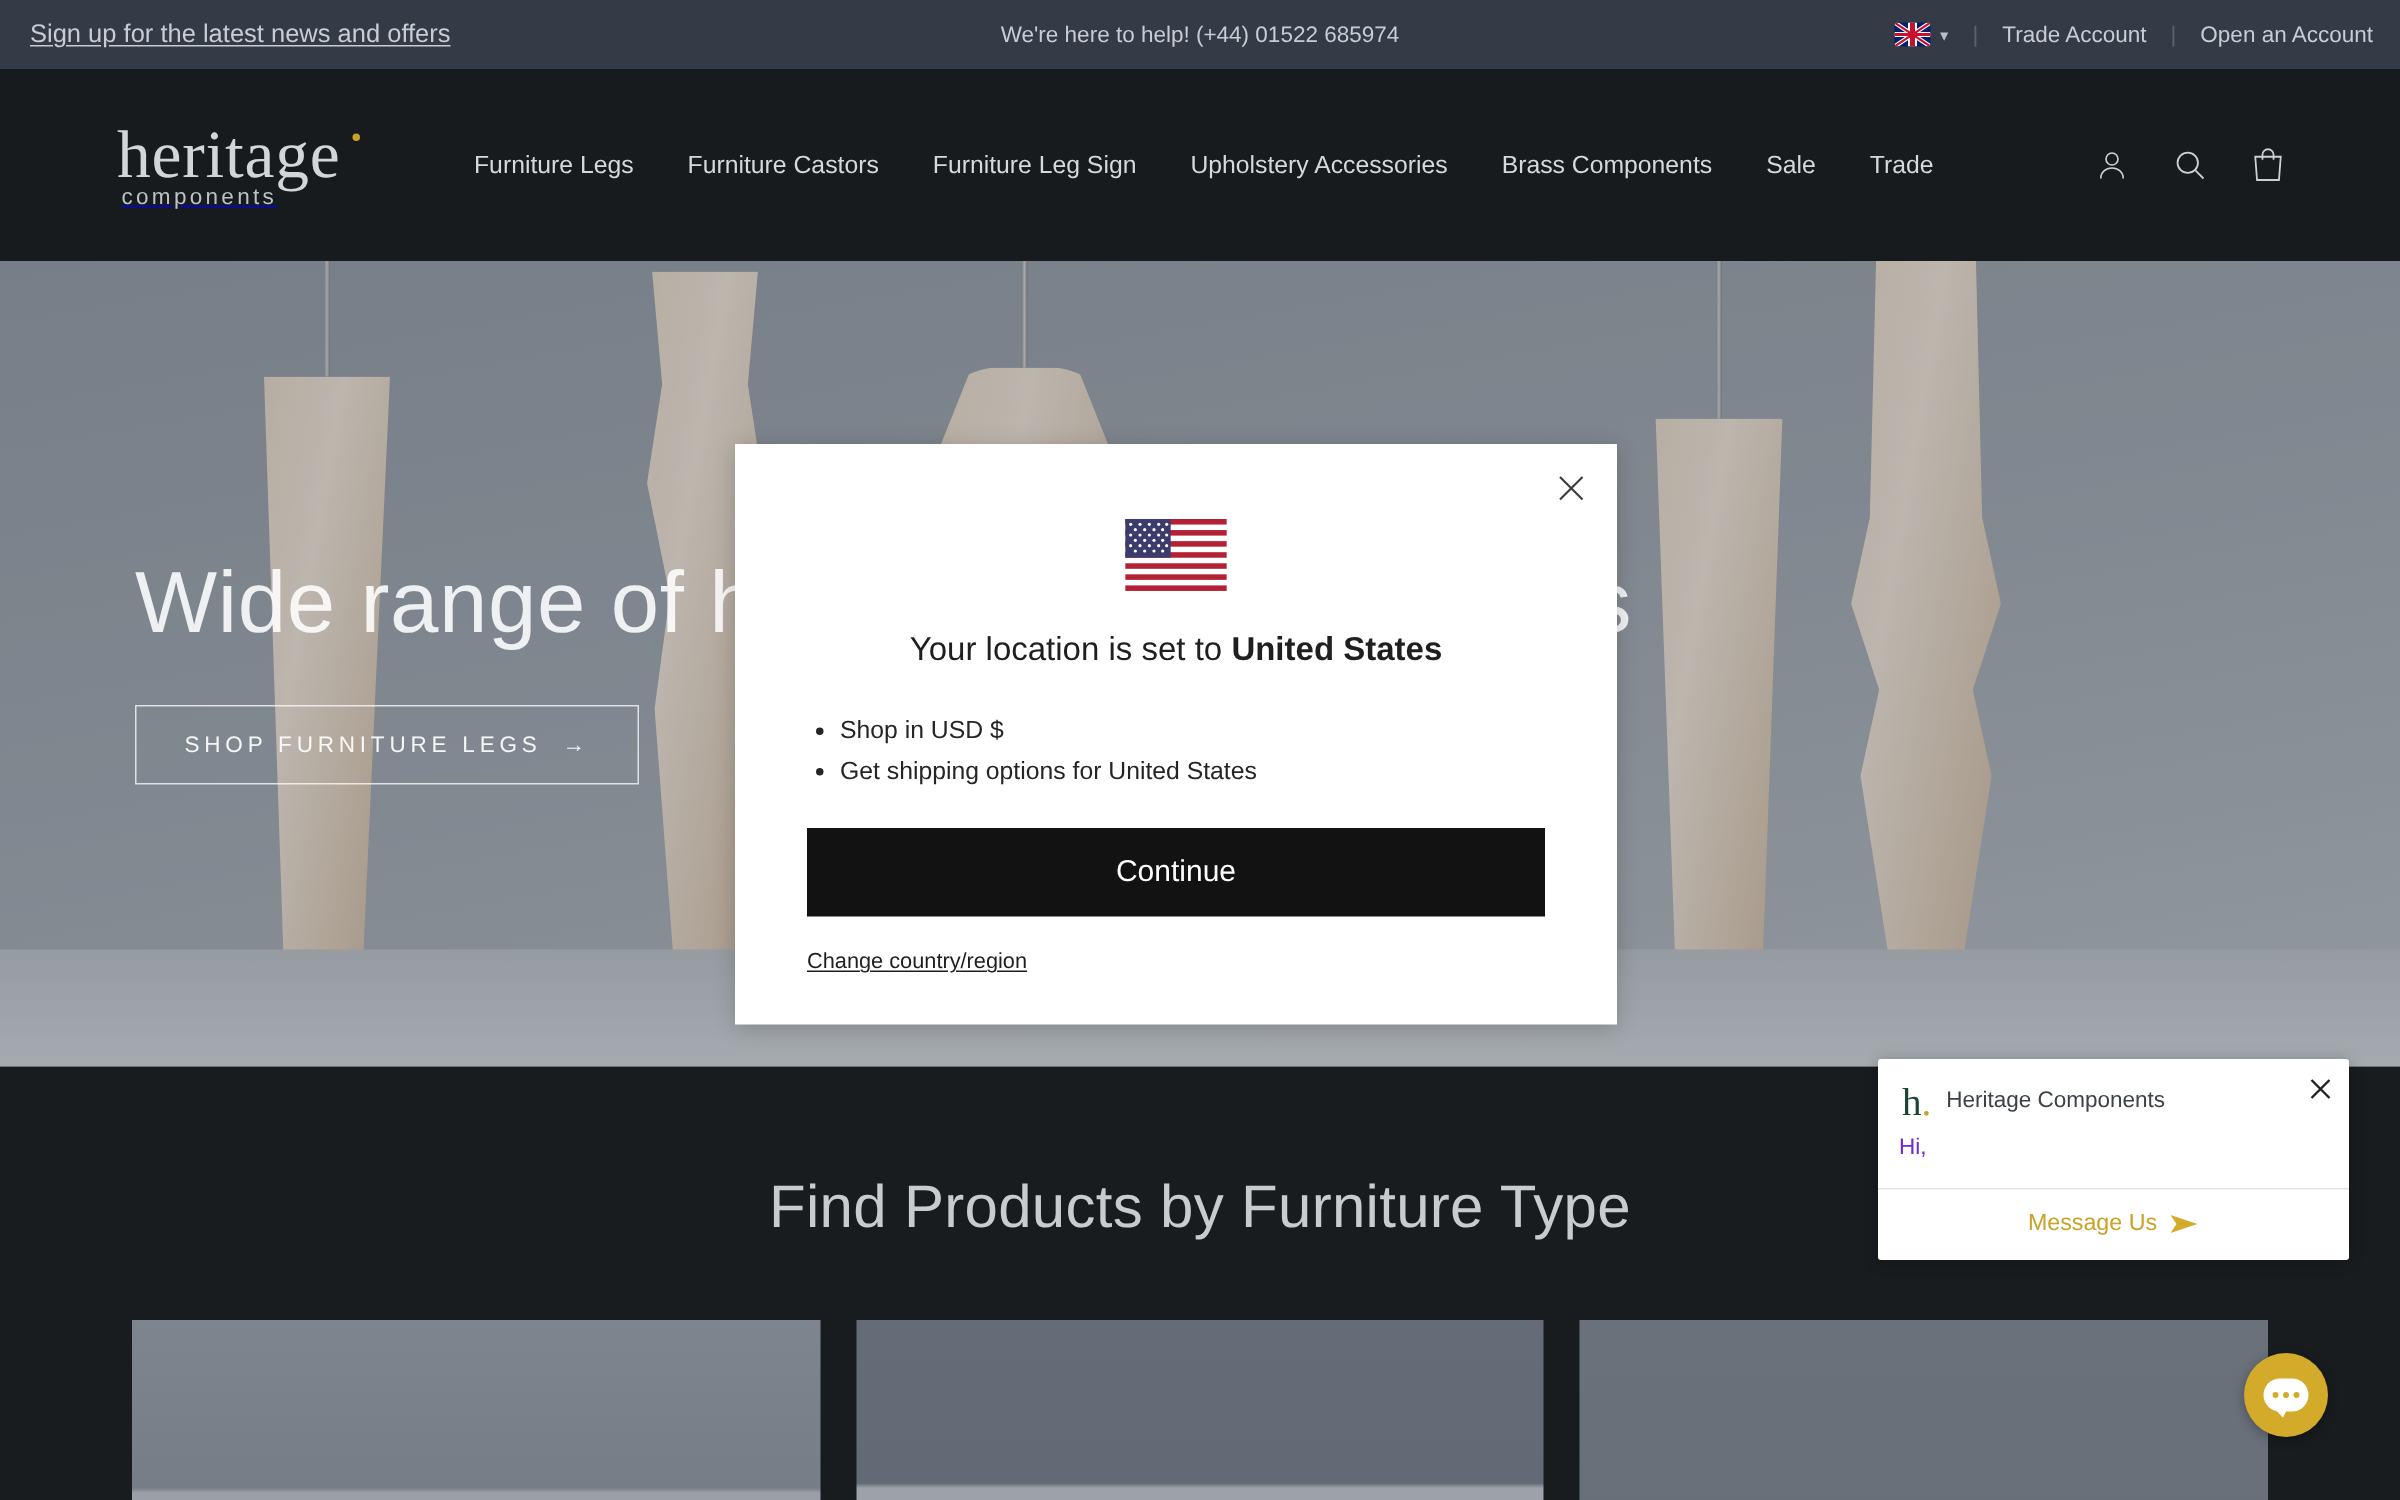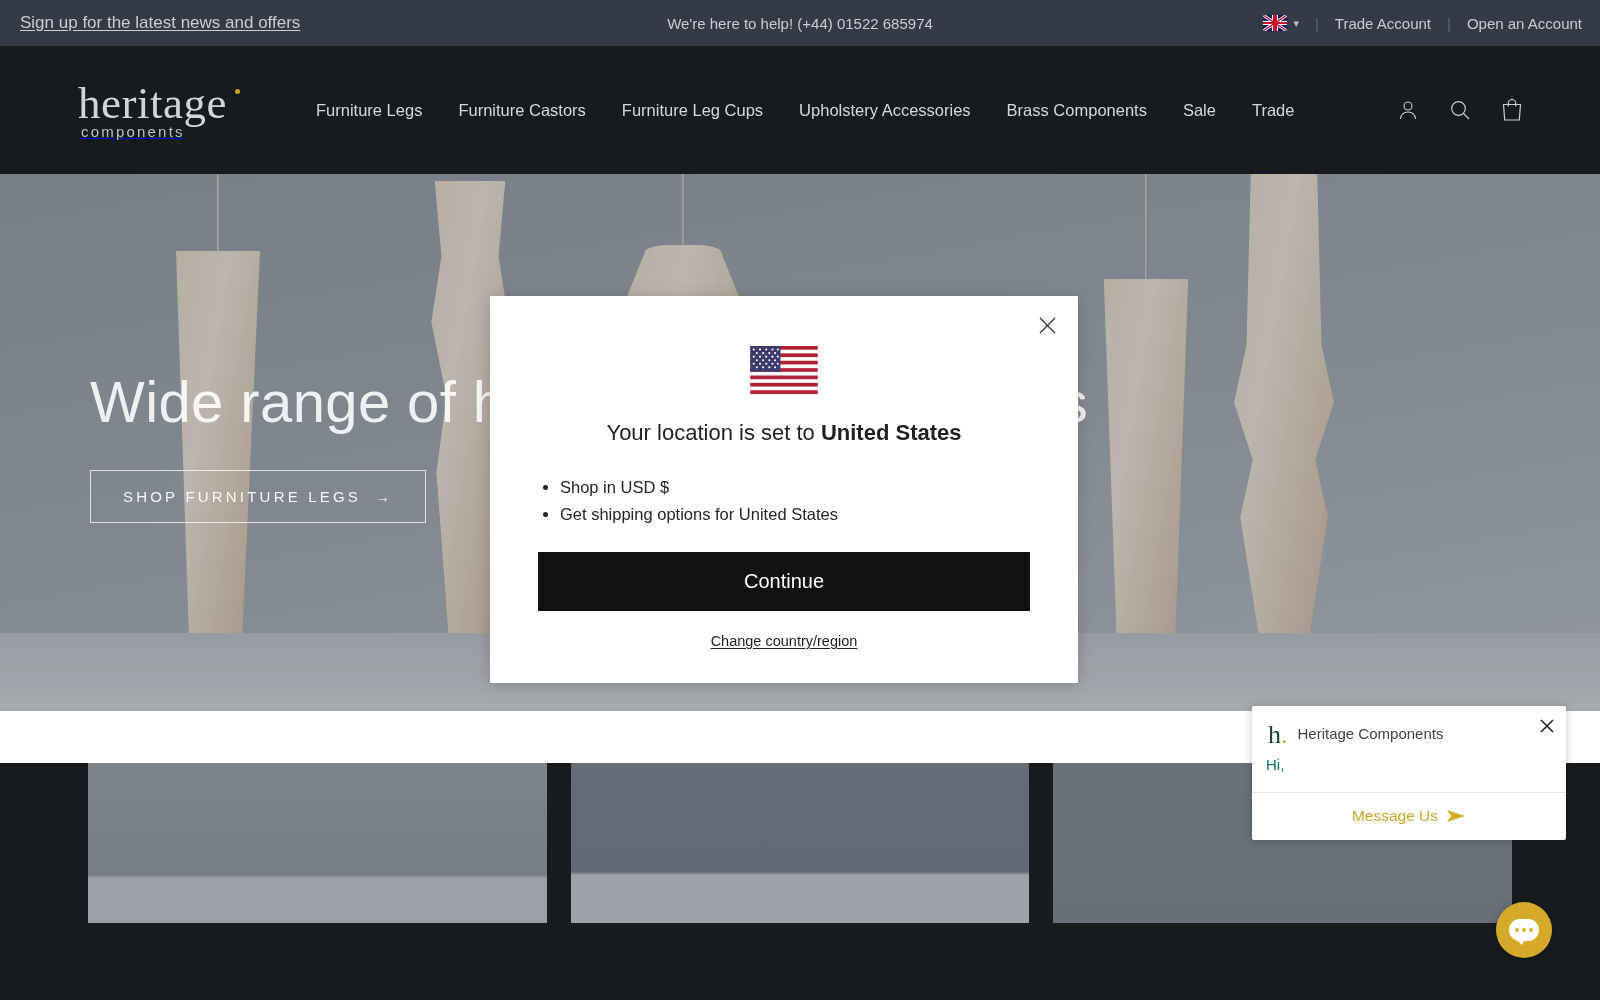--- a/index.html
+++ b/index.html
@@ -166,21 +166,21 @@
     margin: 32px 0 0 22px; color: #252525; font-size: 16.5px;
   }
   .modal-list li { margin-bottom: 8px; }
   .modal-btn {
     display: block; width: 100%; margin-top: 28px;
     background: #121212; color: #fff; border: none;
     padding: 18px 0; font-size: 20px; cursor: pointer;
     font-family: "Liberation Sans", sans-serif;
   }
   .modal-link {
-    display: block; text-align: center; margin-top: 22px;
+    display: block; margin-top: 22px;
     font-size: 14.5px; color: #1f1f1f; text-decoration: underline;
     text-underline-offset: 2px;
   }
 
   
   .chat {
     position: absolute; right: 34px; top: 706px;
     width: 314px; background: #fff; z-index: 70;
     box-shadow: 0 1px 10px rgba(0,0,0,.22);
     border-radius: 2px;
@@ -198,21 +198,21 @@
   .chat-close {
     position: absolute; right: 12px; top: 13px;
     background: none; border: none; cursor: pointer; padding: 0;
     line-height: 1;
   }
   .chat-status {
     text-align: center; color: #d4aa2a; font-size: 16px;
     padding: 2px 0 6px;
   }
   .chat-body {
-    padding: 2px 14px 16px 14px; color: #0f766e;
+    padding: 2px 14px 16px 14px; color: #6d28d9;
     font-size: 15px; line-height: 1.45;
   }
   .chat-foot {
     border-top: 1px solid #e3e3e3; text-align: center;
     padding: 14px 0 15px;
   }
   .chat-foot a {
     color: #c9a227; font-size: 15.5px; text-decoration: none;
     display: inline-flex; align-items: center; gap: 8px;
   }
@@ -265,21 +265,21 @@
 <div class="header">
   <a href="#" class="logo">
     <div class="logo-main">heritage</div>
     <span class="logo-dot"></span>
     <div class="logo-sub">components</div>
   </a>
 
   <nav class="nav">
     <a href="#">Furniture Legs</a>
     <a href="#">Furniture Castors</a>
-    <a href="#">Furniture Leg Cups</a>
+    <a href="#">Furniture Leg Sign</a>
     <a href="#">Upholstery Accessories</a>
     <a href="#">Brass Components</a>
     <a href="#">Sale</a>
     <a href="#">Trade</a>
   </nav>
 
   <div class="head-icons">
     <a href="#">
       <svg width="24" height="24" viewBox="0 0 24 24" fill="none" stroke="#cdd0d3" stroke-width="1.1">
         <circle cx="12" cy="8" r="4"></circle>
@@ -327,20 +327,21 @@
   <div class="hero-content">
     <h1 class="hero-title">Wide range of hardwood furniture legs</h1>
     <a href="#" class="hero-btn">
       <span>SHOP FURNITURE LEGS</span>
       <span>→</span>
     </a>
   </div>
 </div>
 
 <div class="section-dark">
+  <h2 class="section-title">Find Products by Furniture Type</h2>
   <div class="cards">
     <div class="card"></div>
     <div class="card v2"></div>
     <div class="card v3"></div>
   </div>
 </div>
 
 <div class="modal">
   <button class="modal-close">
     <svg width="17" height="17" viewBox="0 0 17 17" stroke="#3b3b3b" stroke-width="1.4">

